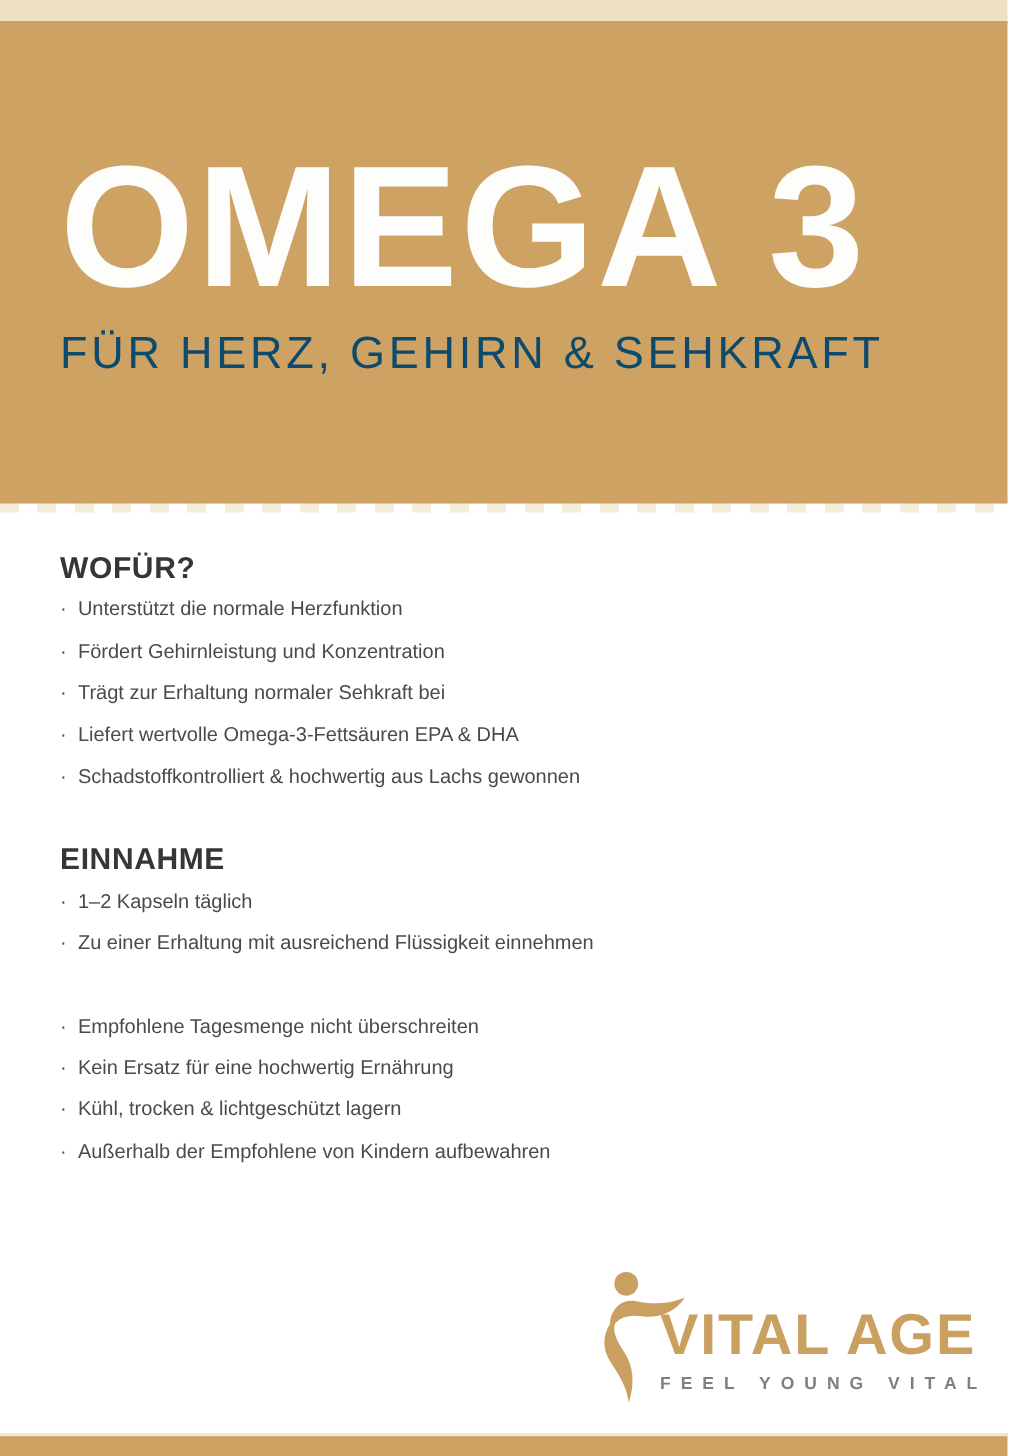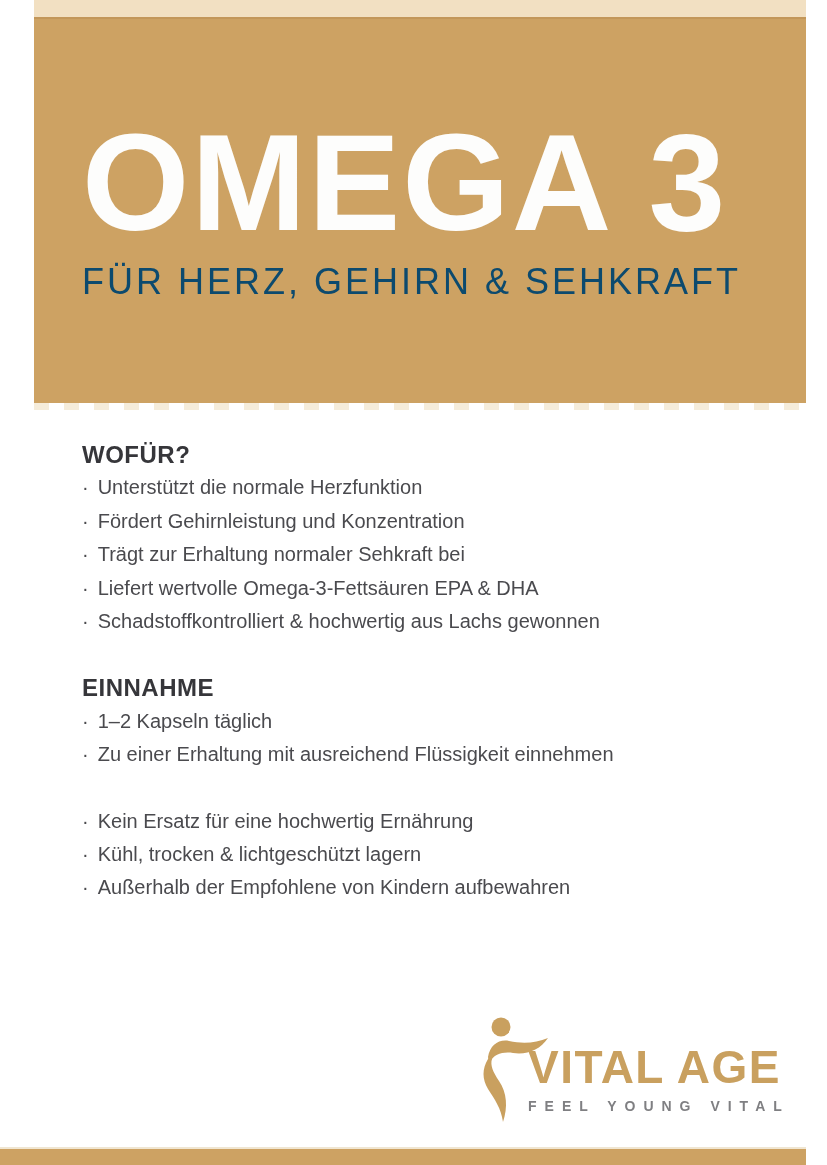--- a/index.html
+++ b/index.html
@@ -7,21 +7,20 @@
   body {
     font-family: "Liberation Sans", "DejaVu Sans", sans-serif;
     background: #ffffff;
     overflow: hidden;
   }
   .page {
     position: relative;
     width: 806px;
     height: 1165px;
     background: #ffffff;
-    padding-left: 34px;
   }
   
   .top-strip {
     height: 19px;
     background: #f2e0c2;
     border-bottom: 2px solid #c3975a;
   }
   
   .banner {
     height: 384px;
@@ -64,21 +63,21 @@
     font-size: 24px;
     font-weight: 700;
     letter-spacing: 0.5px;
     line-height: 33.4px;
     color: #36363a;
   }
   .section ul {
     list-style: none;
   }
   .section li {
-    font-size: 20px;
+    font-size: 16px;
     font-weight: 400;
     line-height: 33.4px;
     color: #4a4a4e;
     white-space: nowrap;
   }
   .section li::before {
     content: "\00B7";
     margin-right: 9px;
     color: #4a4a4e;
   }
@@ -150,20 +149,21 @@
     <section class="section">
       <h2>EINNAHME</h2>
       <ul>
         <li>1–2 Kapseln täglich</li>
         <li>Zu einer Erhaltung mit ausreichend Flüssigkeit einnehmen</li>
       </ul>
     </section>
 
     <section class="section">
       <ul>
+        <li>Empfohlene Tagesmenge nicht überschreiten</li>
         <li>Kein Ersatz für eine hochwertig Ernährung</li>
         <li>Kühl, trocken &amp; lichtgeschützt lagern</li>
         <li>Außerhalb der Empfohlene von Kindern aufbewahren</li>
       </ul>
     </section>
 
   </main>
 
   <div class="logo">
     <svg viewBox="0 0 72 112" aria-hidden="true">

